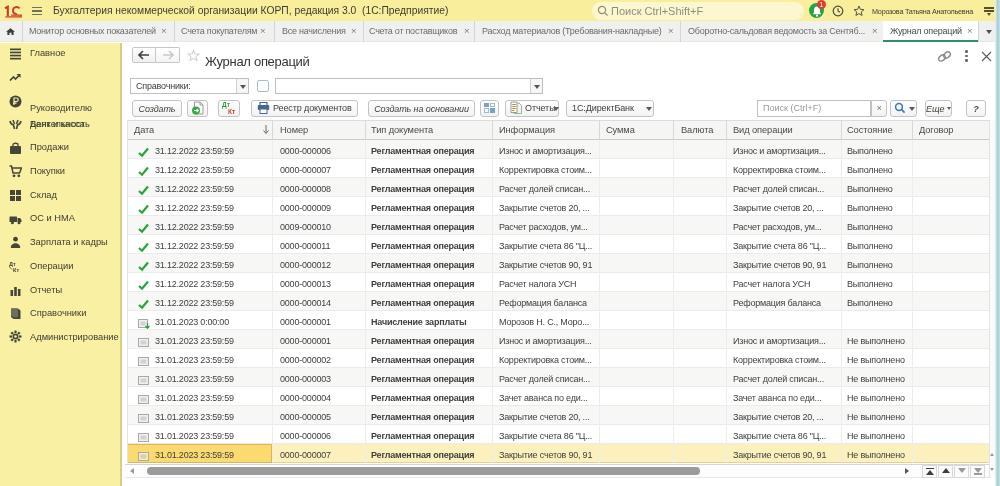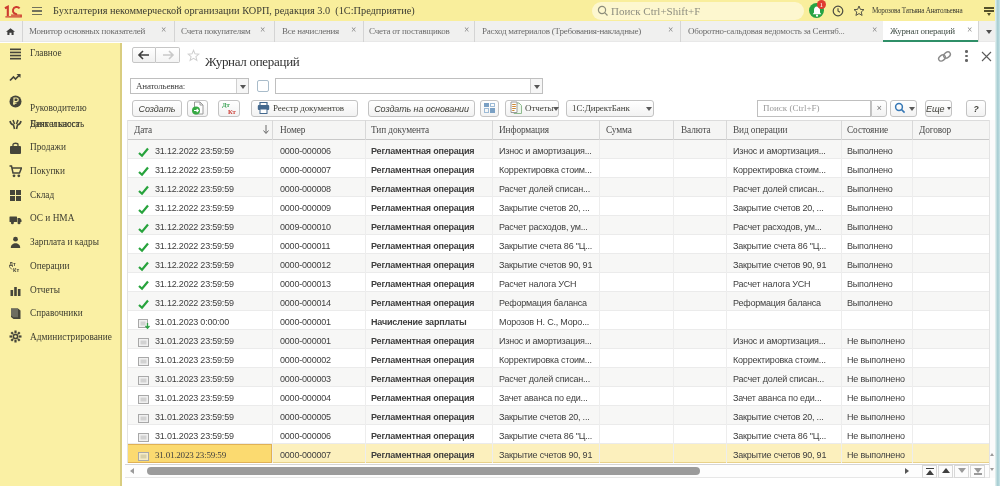--- a/index.html
+++ b/index.html
@@ -1,17 +1,17 @@
 <!DOCTYPE html>
 <html><head><meta charset="utf-8">
 <style>
 *{margin:0;padding:0;box-sizing:border-box;}
 html,body{width:1000px;height:486px;overflow:hidden;font-family:"Liberation Sans",sans-serif;background:#fff;}
 .ab{position:absolute;}
-.tx{position:absolute;white-space:nowrap;font-family:Liberation Serif, serif;}
+.tx{position:absolute;white-space:nowrap;}
 .btn{position:absolute;background:linear-gradient(#ffffff,#f2f2f2);border:1px solid #c3c3c3;border-radius:3px;color:#41413b;font-size:9px;letter-spacing:-0.1px;text-align:center;font-style:italic;}
 .tri-d{display:inline-block;width:0;height:0;border-left:2.5px solid transparent;border-right:2.5px solid transparent;border-top:3.5px solid #5a5a5a;vertical-align:middle;}
 .row{position:absolute;left:127px;width:862px;height:19px;border-bottom:1px solid #ebebeb;font-size:9px;letter-spacing:-0.2px;color:#3e3e3e;}
 .row span{position:absolute;top:6px;white-space:nowrap;}
 .d{left:28px;} .n{left:153px;} .t{left:244px;font-weight:bold;} .i{left:372px;} .v{left:606px;} .s{left:720px;}
 .ic{position:absolute;left:11px;top:7px;}
 .vline{position:absolute;top:140px;height:323px;width:1px;background:#ededed;}
 .hline{position:absolute;top:120px;height:20px;width:1px;background:#d8d8d8;}
 </style></head>
 <body>
@@ -203,21 +203,21 @@
 <div class="ab" style="left:965px;top:50px;width:2.5px;height:2.5px;border-radius:50%;background:#666;"></div>
 <div class="ab" style="left:965px;top:54.5px;width:2.5px;height:2.5px;border-radius:50%;background:#666;"></div>
 <div class="ab" style="left:965px;top:59px;width:2.5px;height:2.5px;border-radius:50%;background:#666;"></div>
 <svg class="ab" style="left:981px;top:51px;" width="11" height="11" viewBox="0 0 11 11">
     <path d="M1 1 L10 10 M10 1 L1 10" stroke="#5a5a5a" stroke-width="1.1"></path>
   </svg>
 
 <div class="ab" style="left:130px;top:78px;width:119px;height:16px;background:#fff;border:1px solid #bfbfbf;"></div>
 <div class="ab" style="left:236px;top:79px;width:12px;height:14px;background:#f6f6f6;border-left:1px solid #cfcfcf;"></div>
 <div class="ab" style="left:239.5px;top:85px;width:0;height:0;border-left:3px solid transparent;border-right:3px solid transparent;border-top:4px solid #555;"></div>
-<div class="tx" style="left:136px;top:81px;font-size:9px;letter-spacing:-0.2px;color:#3e3e3e;">Анатольевна:</div>
+<div class="tx" style="left:136px;top:81px;font-size:9px;letter-spacing:-0.2px;color:#3e3e3e;">Справочники:</div>
 <div class="ab" style="left:257px;top:80px;width:12px;height:12px;background:#fff;border:1px solid #a9bcca;border-radius:2px;"></div>
 <div class="ab" style="left:275px;top:78px;width:268px;height:16px;background:#fff;border:1px solid #bfbfbf;"></div>
 <div class="ab" style="left:530px;top:79px;width:12px;height:14px;background:#f6f6f6;border-left:1px solid #cfcfcf;"></div>
 <div class="ab" style="left:533.5px;top:85px;width:0;height:0;border-left:3px solid transparent;border-right:3px solid transparent;border-top:4px solid #555;"></div>
 
 <div class="btn" style="left:132px;top:99.5px;width:50px;height:17px;line-height:16px;">Создать</div>
 <div class="btn" style="left:187px;top:99.5px;width:21px;height:17px;"></div>
 <svg class="ab" style="left:191px;top:101px;" width="14" height="14" viewBox="0 0 14 14">
     <path d="M3.5 1 L9 1 L12 4 L12 13 L3.5 13 Z" fill="#fdfdfd" stroke="#9a9a9a" stroke-width="1"></path>
     <path d="M9 1 L9 4 L12 4" fill="none" stroke="#9a9a9a" stroke-width="1"></path>

